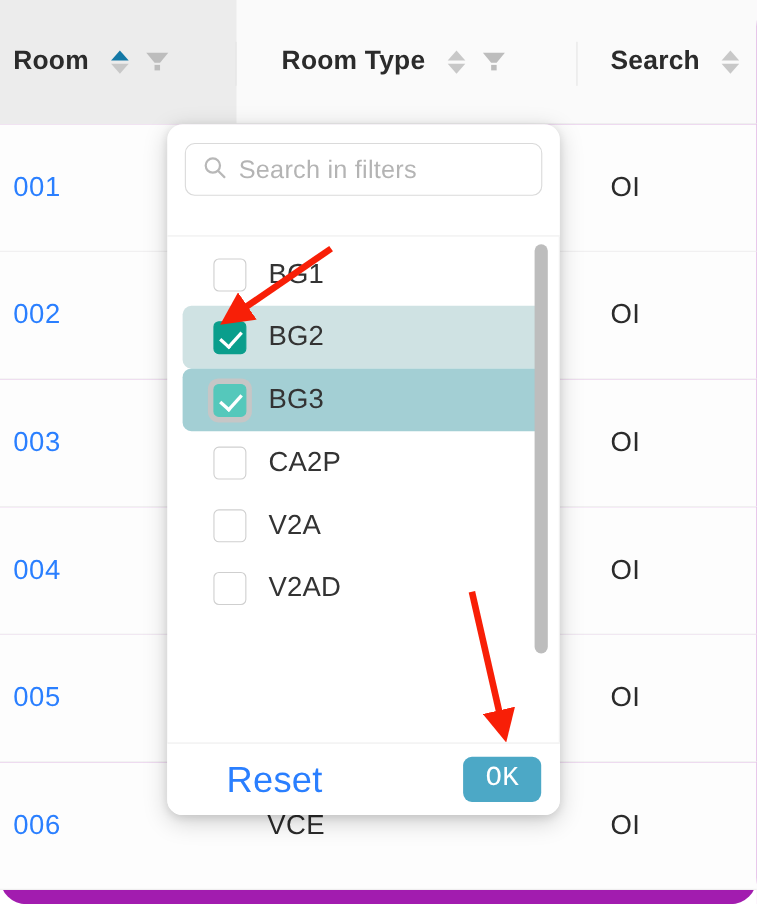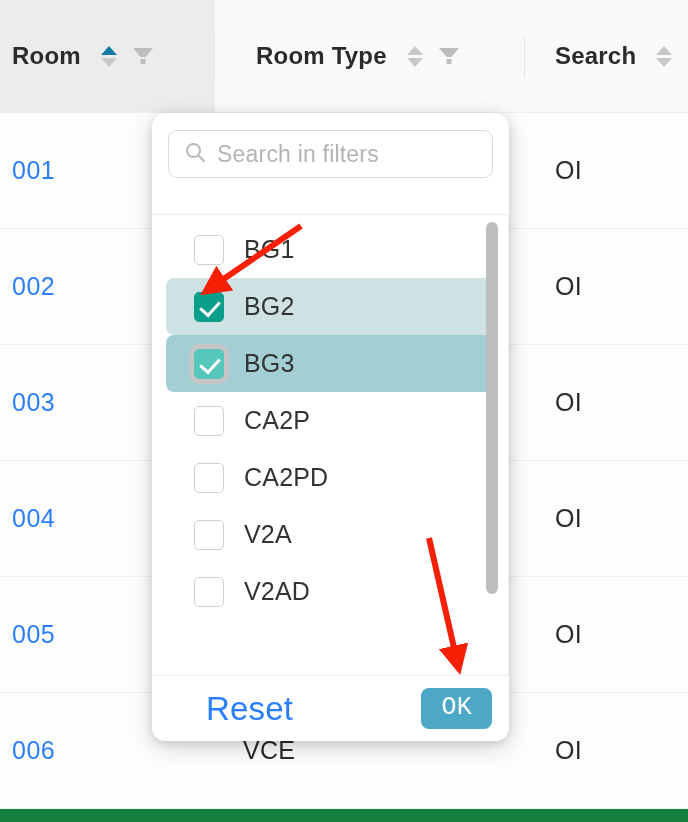--- a/index.html
+++ b/index.html
@@ -2,21 +2,21 @@
 <html><head>
 <meta charset="utf-8">
 <style>
   * { box-sizing: border-box; margin: 0; padding: 0; }
   html, body {
     width: 688px; height: 822px;
     background: #ffffff;
     font-family: "Liberation Sans", sans-serif;
     overflow: hidden;
   }
-  #app { position: relative; width: 688px; height: 822px; background: #15803d; }
+  #app { position: relative; width: 688px; height: 822px; background: #a21caf; border-radius: 24px; }
 
   
   .table-header {
     position: absolute; left: 0; top: 0; width: 688px; height: 113px;
     background: #fafafa;
     border-bottom: 1px solid #ededed;
     display: flex; align-items: center;
   }
   .th {
     height: 113px; display: flex; align-items: center;
@@ -308,24 +308,20 @@
       <div class="opt sel-b">
         <span class="cb checked-light"></span>
         <span class="opt-label">BG3</span>
       </div>
 
       <div class="opt">
         <span class="cb"></span>
         <span class="opt-label">CA2P</span>
       </div>
 
-      <div class="opt">
-        <span class="cb"></span>
-        <span class="opt-label">CA2PD</span>
-      </div>
 
 
       <div class="opt">
         <span class="cb"></span>
         <span class="opt-label">V2A</span>
       </div>
 
       <div class="opt">
         <span class="cb"></span>
         <span class="opt-label">V2AD</span>

